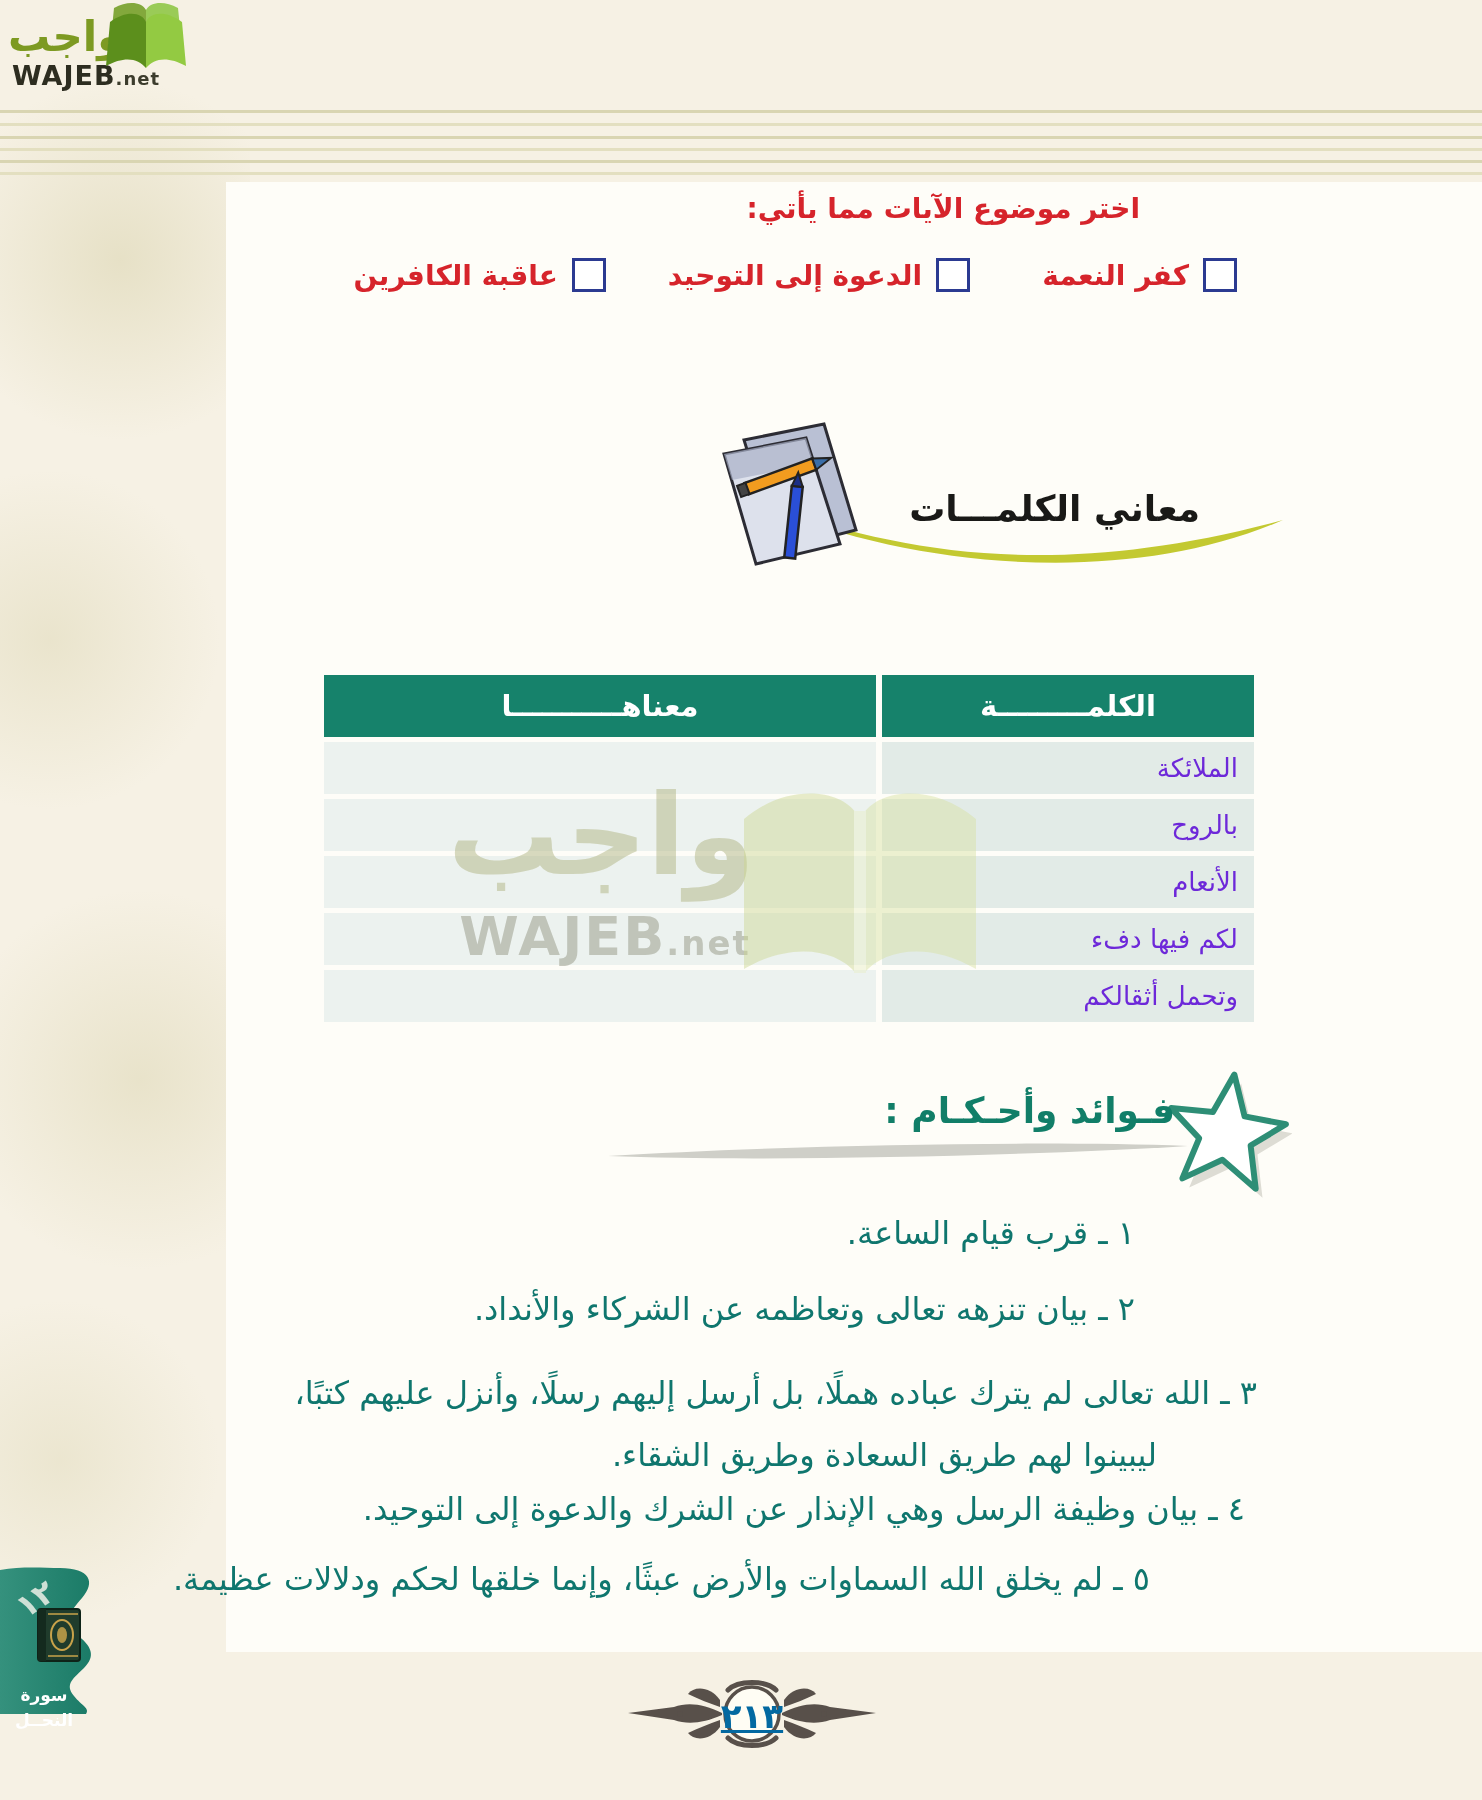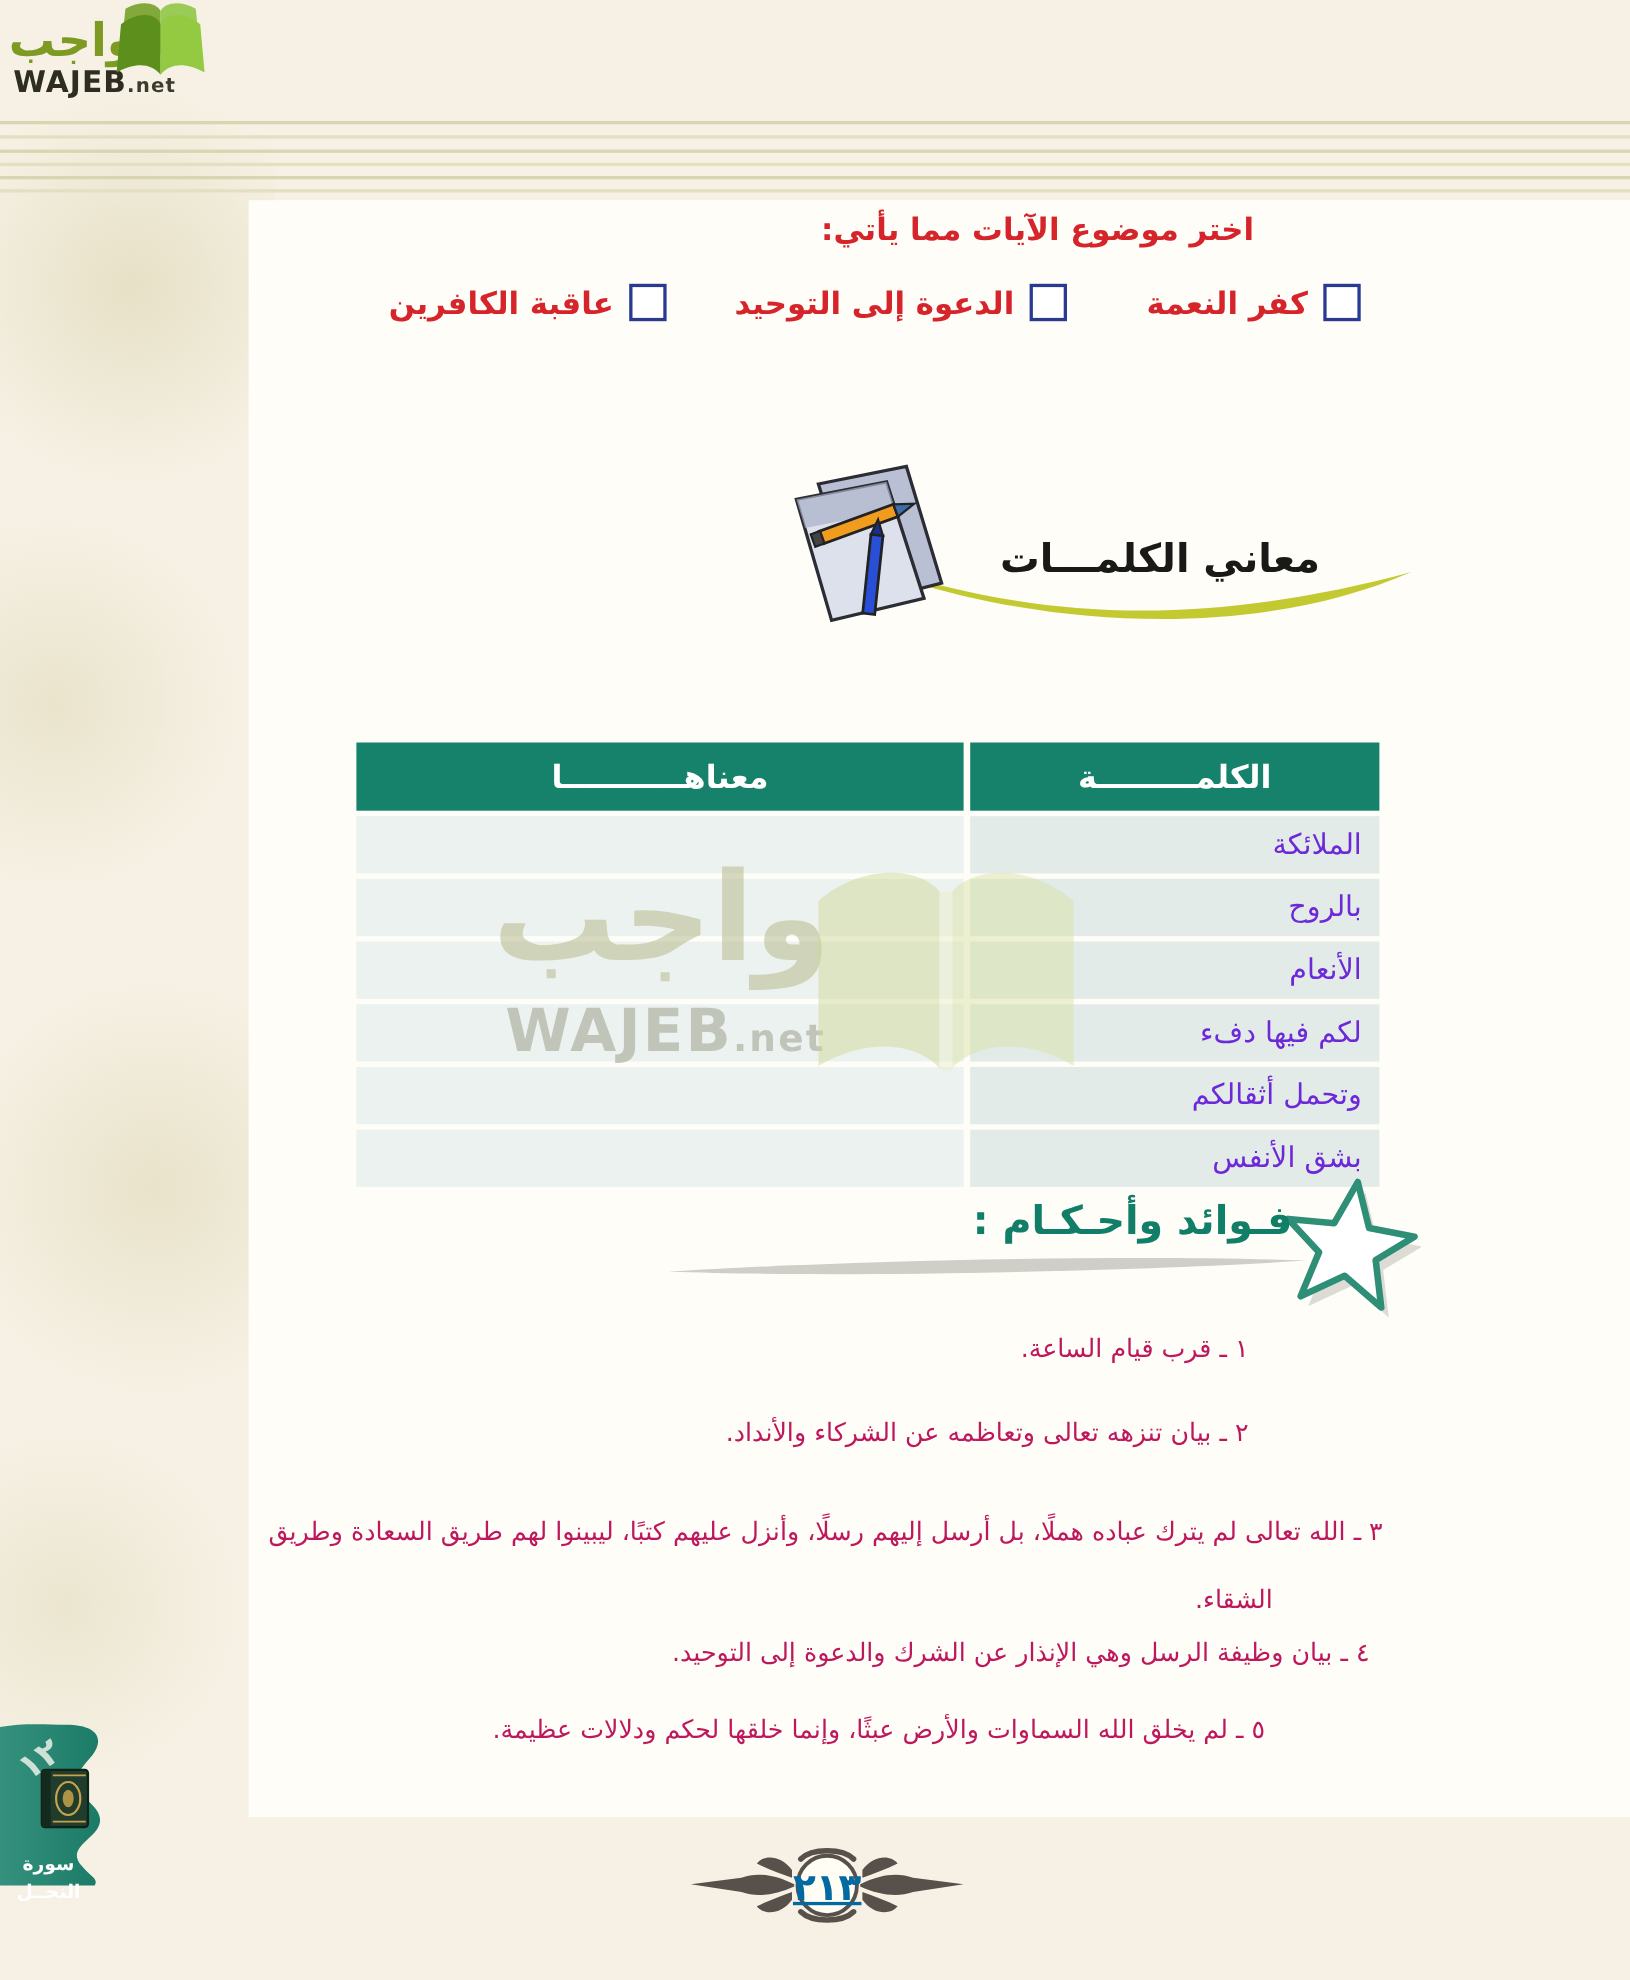--- a/index.html
+++ b/index.html
@@ -60,21 +60,21 @@
 
   
   .wm-arabic { left:455px; top:770px; width:300px; text-align:center;
     font-size:112px; font-weight:bold; color:#b2b685; opacity:.5; direction:rtl;}
   .wm-latin { left:440px; top:905px; width:330px; text-align:center;
     font-size:54px; font-weight:bold; color:#a3a696; opacity:.6; letter-spacing:2px;}
   .wm-latin .tld { font-size:34px; }
 
   
   .benefits-title { right:307px; top:1090px; font-size:36px; font-weight:bold; color:#117e68; direction:rtl; white-space:nowrap;}
-  .bitem { position:absolute; direction:rtl; font-size:23px; color:#be185d; }
+  .bitem { position:absolute; direction:rtl; font-size:32px; color:#0f766e; }
   .bi-1 { right:347px; top:1214px; }
   .bi-2 { right:347px; top:1290px; }
   .bi-3 { right:225px; top:1362px; width:1032px; line-height:62px;
           padding-right:100px; text-indent:-100px; box-sizing:border-box;}
   .bi-4 { right:237px; top:1490px; }
   .bi-5 { right:332px; top:1560px; }
 
   
   .tab-number { left:16px; top:1580px; font-size:32px; font-weight:bold; color:#cfe0d6;
     transform:rotate(-35deg); }
@@ -164,24 +164,20 @@
       <div class="trow">
         <div class="cell cell-word">الأنعام</div>
         <div class="cell cell-meaning"></div>
       </div>
       <div class="trow">
         <div class="cell cell-word">لكم فيها دفء</div>
         <div class="cell cell-meaning"></div>
       </div>
       <div class="trow">
         <div class="cell cell-word">وتحمل أثقالكم</div>
-        <div class="cell cell-meaning"></div>
-      </div>
-      <div class="trow">
-        <div class="cell cell-word">بشق الأنفس</div>
         <div class="cell cell-meaning"></div>
       </div>
     </div>
   </div>
 
   <div>
     <div class="abs wm-arabic">واجب</div>
     <div class="abs wm-latin"><span>WAJEB</span><span class="tld">.net</span></div>
     <svg class="abs" style="left:730px;top:775px;opacity:.45;" width="260" height="220" viewBox="0 0 260 220">
       <path d="M14 44 C56 8 110 14 126 38 L126 198 C104 172 58 168 14 194 Z" fill="#ccd791"></path>

